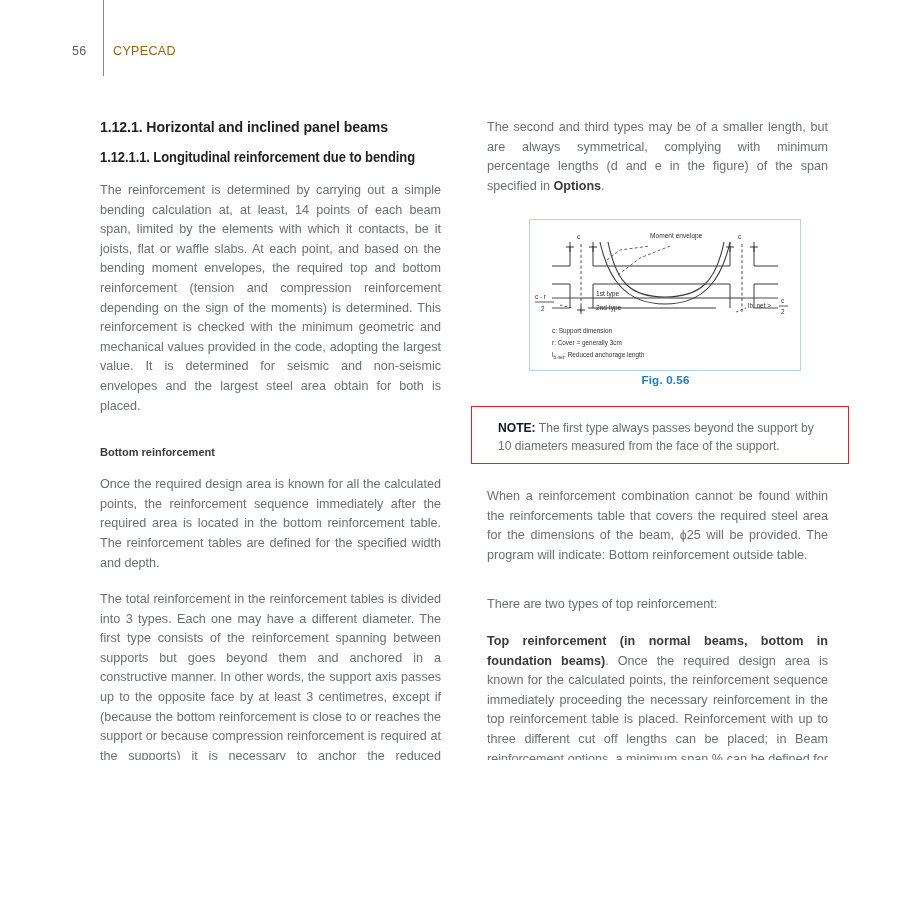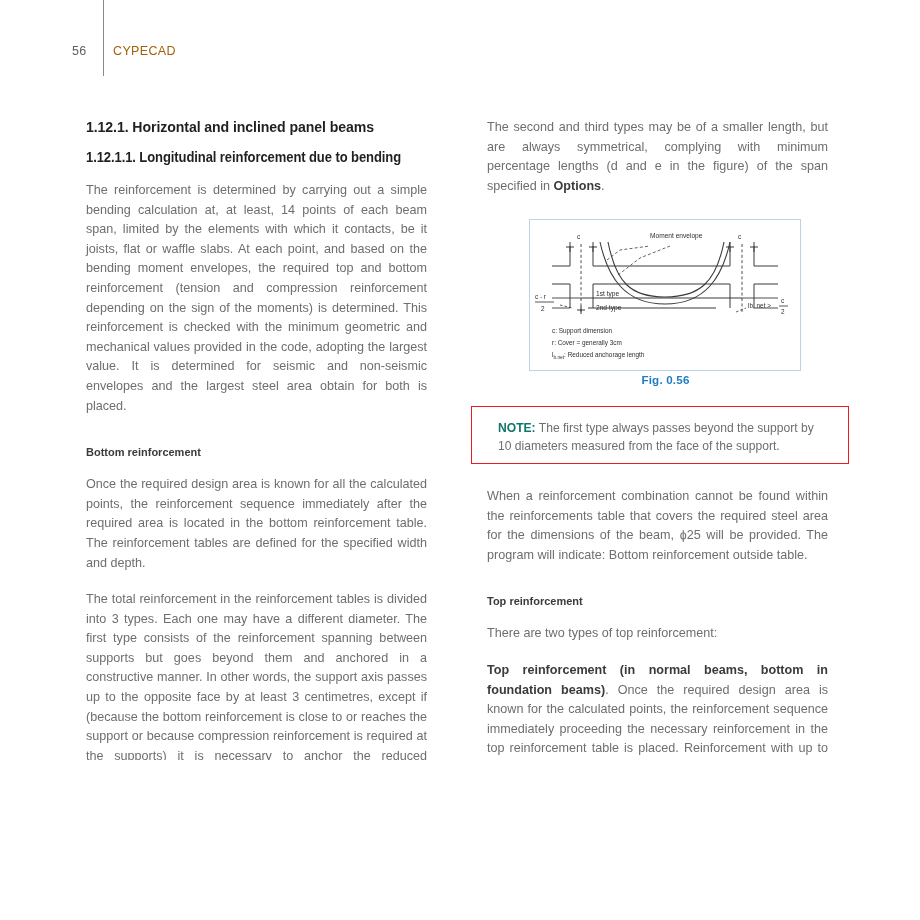--- a/index.html
+++ b/index.html
@@ -41,21 +41,21 @@
     color: #a16207;
     letter-spacing: .35px;
   }
 
   
   .col {
     position: absolute;
     top: 118px;
     width: 357px;
   }
-  .col-left  { left: 86px; }
+  .col-left  { left: 100px; }
   .col-right { left: 487px; }
 
   h2.section-title {
     margin: 0 0 14px 0;
     font-size: 15.2px;
     font-weight: bold;
     color: #231f20;
     letter-spacing: -0.1px;
     transform: scaleX(0.93);
     transform-origin: left center;
@@ -125,21 +125,21 @@
   }
   .note-text {
     position: absolute;
     left: 26px;
     top: 13px;
     width: 330px;
     font-size: 12.1px;
     line-height: 17.6px;
     color: #6c6e70;
   }
-  .note-text b { color: #0f766e; font-weight: bold; }
+  .note-text b { color: #0f172a; font-weight: bold; }
 
   
   .footer {
     position: absolute;
     left: 0;
     top: 876px;
     width: 920px;
     text-align: left;
     font-size: 10.5px;
     font-weight: bold;
@@ -255,20 +255,19 @@
 
   <div class="fig-caption">Fig. 0.56</div>
 
   <div class="note-box">
     <div class="note-text"><b>NOTE:</b><span> The first type always passes beyond the support by 10 diameters measured from the face of the support.</span></div>
   </div>
 
   <div class="col col-right" style="top:487px;">
     <p class="body">When a reinforcement combination cannot be found within the reinforcements table that covers the required steel area for the dimensions of the beam, ɸ25 will be provided. The program will indicate: Bottom reinforcement outside table.</p>
     <div class="gap-lg"></div>
-    <h4 class="minor-title">Top reinforcement</h4>
     <p class="body">There are two types of top reinforcement:</p>
     <p class="body"><b>Top reinforcement (in normal beams, bottom in foundation beams)</b><span>. Once the required design area is known for the calculated points, the reinforcement sequence immediately proceeding the necessary reinforcement in the top reinforcement table is placed. Reinforcement with up to three different cut off lengths can be placed; in Beam reinforcement options, a minimum span % can be defined for each group. The reinforcement tables are defined for the widths and depths specified in the table. The total rein-</span></p>
   </div>
 
   <div class="footer">CYPE</div>
 
 </div>
 
 </body></html>

